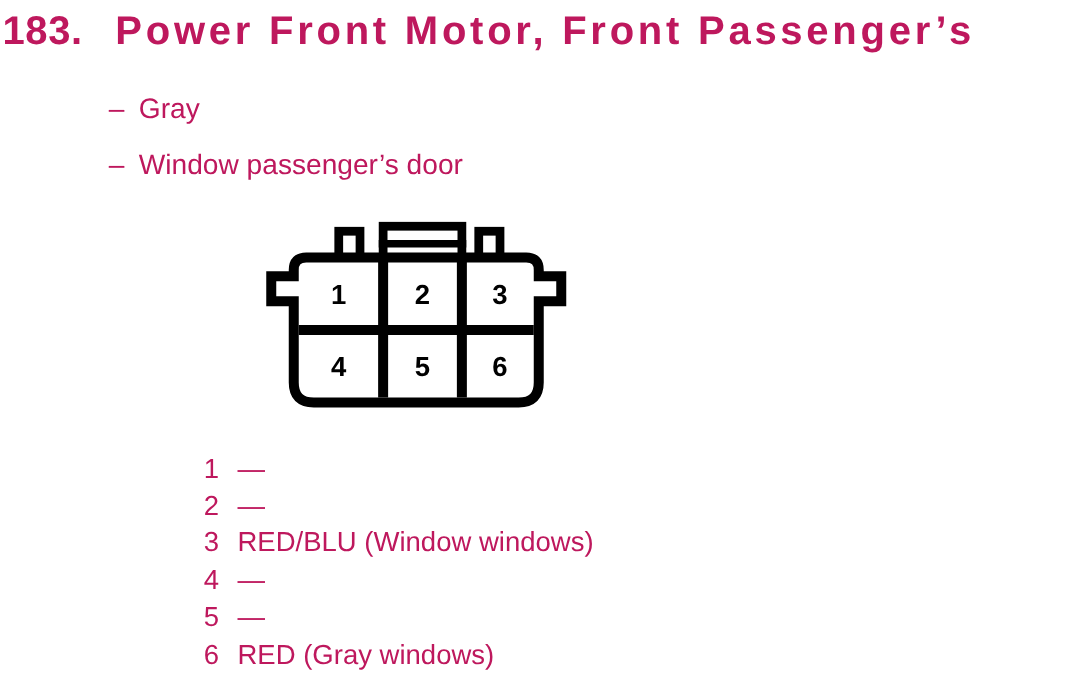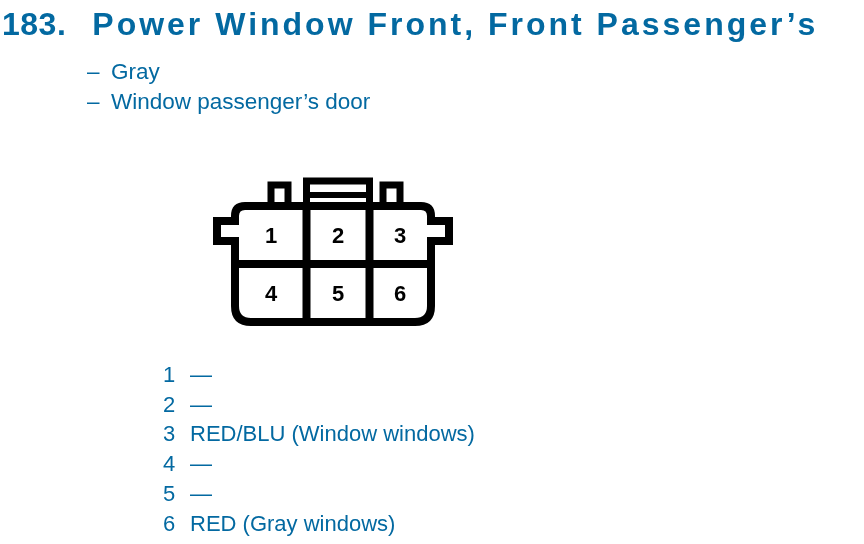--- a/index.html
+++ b/index.html
@@ -5,21 +5,21 @@
   html, body {
     margin: 0;
     padding: 0;
     background: #ffffff;
   }
   .page {
     position: relative;
     width: 864px;
     height: 544px;
     background: #ffffff;
-    color: #0369a1;
+    color: #be185d;
     font-family: "Liberation Sans", sans-serif;
     overflow: hidden;
   }
   .title-row {
     position: absolute;
     left: 2px;
     top: 7px;
     display: flex;
     align-items: baseline;
     font-weight: bold;
@@ -36,20 +36,21 @@
   }
   .bullets {
     position: absolute;
     left: 87px;
     top: 57px;
     font-size: 22.5px;
     line-height: 30px;
   }
   .bullet-line {
     white-space: nowrap;
+    margin-top: 15px;
   }
   .bullet-line .dash {
     display: inline-block;
     width: 24px;
   }
   .connector {
     position: absolute;
     left: 202px;
     top: 166px;
   }
@@ -69,21 +70,21 @@
     flex: 0 0 27px;
   }
 </style>
 </head>
 <body>
 
 <div class="page">
 
   <div class="title-row">
     <span class="title-num">183.</span>
-    <span class="title-text">Power Window Front, Front Passenger’s</span>
+    <span class="title-text">Power Front Motor, Front Passenger’s</span>
   </div>
 
   <div class="bullets">
     <div class="bullet-line">
       <span class="dash">–</span><span>Gray</span>
     </div>
     <div class="bullet-line">
       <span class="dash">–</span><span>Window passenger’s door</span>
     </div>
   </div>

